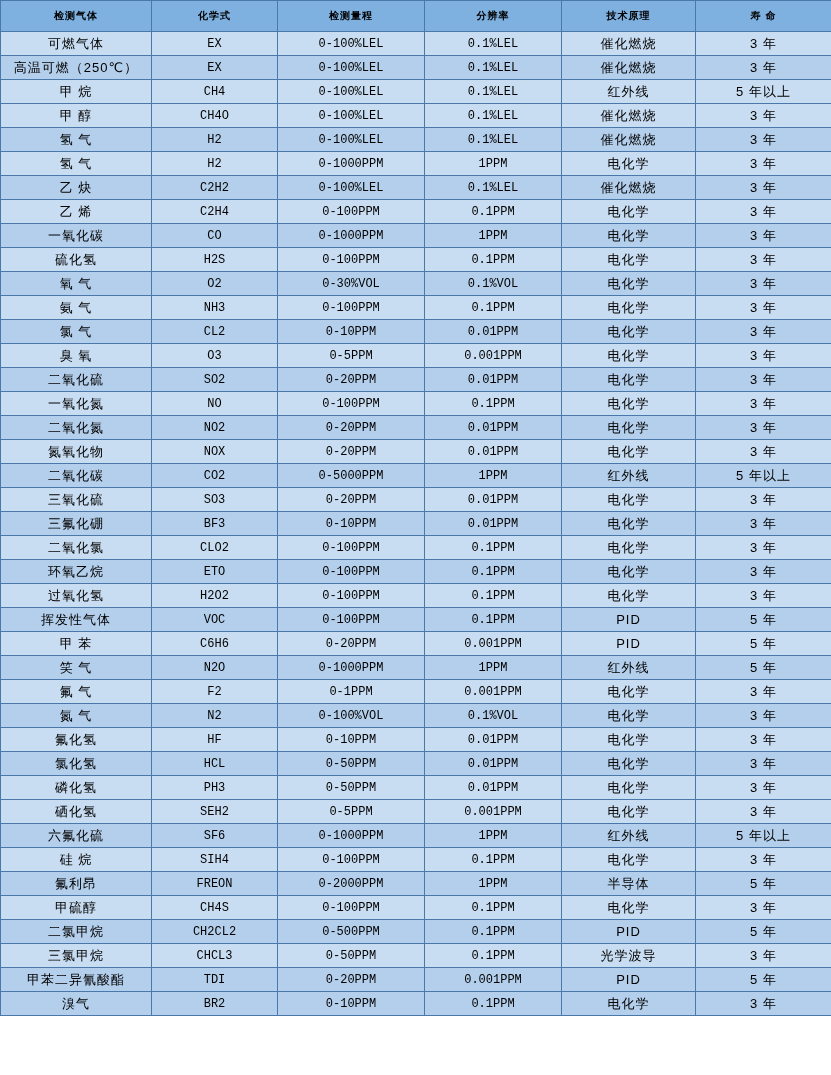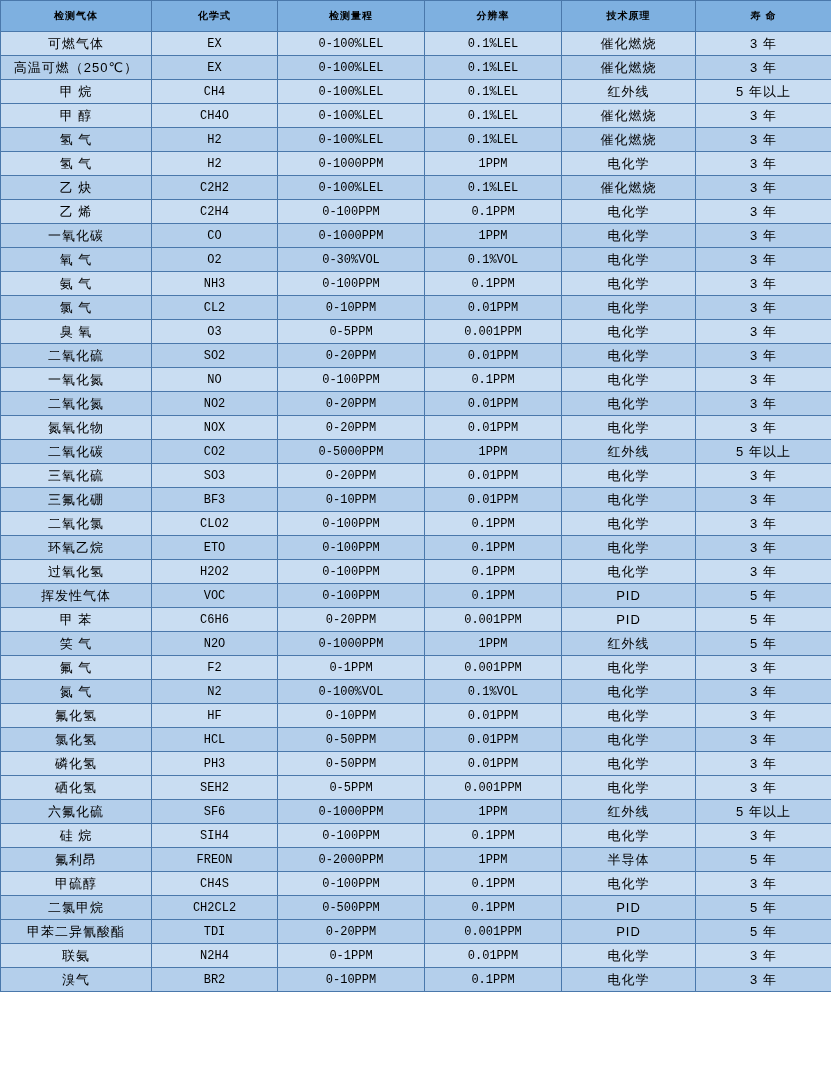--- a/index.html
+++ b/index.html
@@ -151,20 +151,28 @@
         <td class="col-life">3 年</td>
       </tr>
       <tr class="even">
         <td class="col-name">一氧化碳</td>
         <td class="col-formula">CO</td>
         <td class="col-range">0-1000PPM</td>
         <td class="col-res">1PPM</td>
         <td class="col-tech">电化学</td>
         <td class="col-life">3 年</td>
       </tr>
+      <tr class="odd">
+        <td class="col-name">硫化氢</td>
+        <td class="col-formula">H2S</td>
+        <td class="col-range">0-100PPM</td>
+        <td class="col-res">0.1PPM</td>
+        <td class="col-tech">电化学</td>
+        <td class="col-life">3 年</td>
+      </tr>
       <tr class="even">
         <td class="col-name">氧 气</td>
         <td class="col-formula">O2</td>
         <td class="col-range">0-30%VOL</td>
         <td class="col-res">0.1%VOL</td>
         <td class="col-tech">电化学</td>
         <td class="col-life">3 年</td>
       </tr>
       <tr class="odd">
         <td class="col-name">氨 气</td>
@@ -375,35 +383,35 @@
         <td class="col-life">3 年</td>
       </tr>
       <tr class="even">
         <td class="col-name">二氯甲烷</td>
         <td class="col-formula">CH2CL2</td>
         <td class="col-range">0-500PPM</td>
         <td class="col-res">0.1PPM</td>
         <td class="col-tech">PID</td>
         <td class="col-life">5 年</td>
       </tr>
+      <tr class="odd">
+        <td class="col-name">三氯甲烷</td>
+        <td class="col-formula">CHCL3</td>
+        <td class="col-range">0-50PPM</td>
+        <td class="col-res">0.1PPM</td>
+        <td class="col-tech">光学波导</td>
+        <td class="col-life">3 年</td>
+      </tr>
       <tr class="even">
         <td class="col-name">甲苯二异氰酸酯</td>
         <td class="col-formula">TDI</td>
         <td class="col-range">0-20PPM</td>
         <td class="col-res">0.001PPM</td>
         <td class="col-tech">PID</td>
         <td class="col-life">5 年</td>
-      </tr>
-      <tr class="odd">
-        <td class="col-name">联氨</td>
-        <td class="col-formula">N2H4</td>
-        <td class="col-range">0-1PPM</td>
-        <td class="col-res">0.01PPM</td>
-        <td class="col-tech">电化学</td>
-        <td class="col-life">3 年</td>
       </tr>
       <tr class="even">
         <td class="col-name">溴气</td>
         <td class="col-formula">BR2</td>
         <td class="col-range">0-10PPM</td>
         <td class="col-res">0.1PPM</td>
         <td class="col-tech">电化学</td>
         <td class="col-life">3 年</td>
       </tr>
     </tbody>

